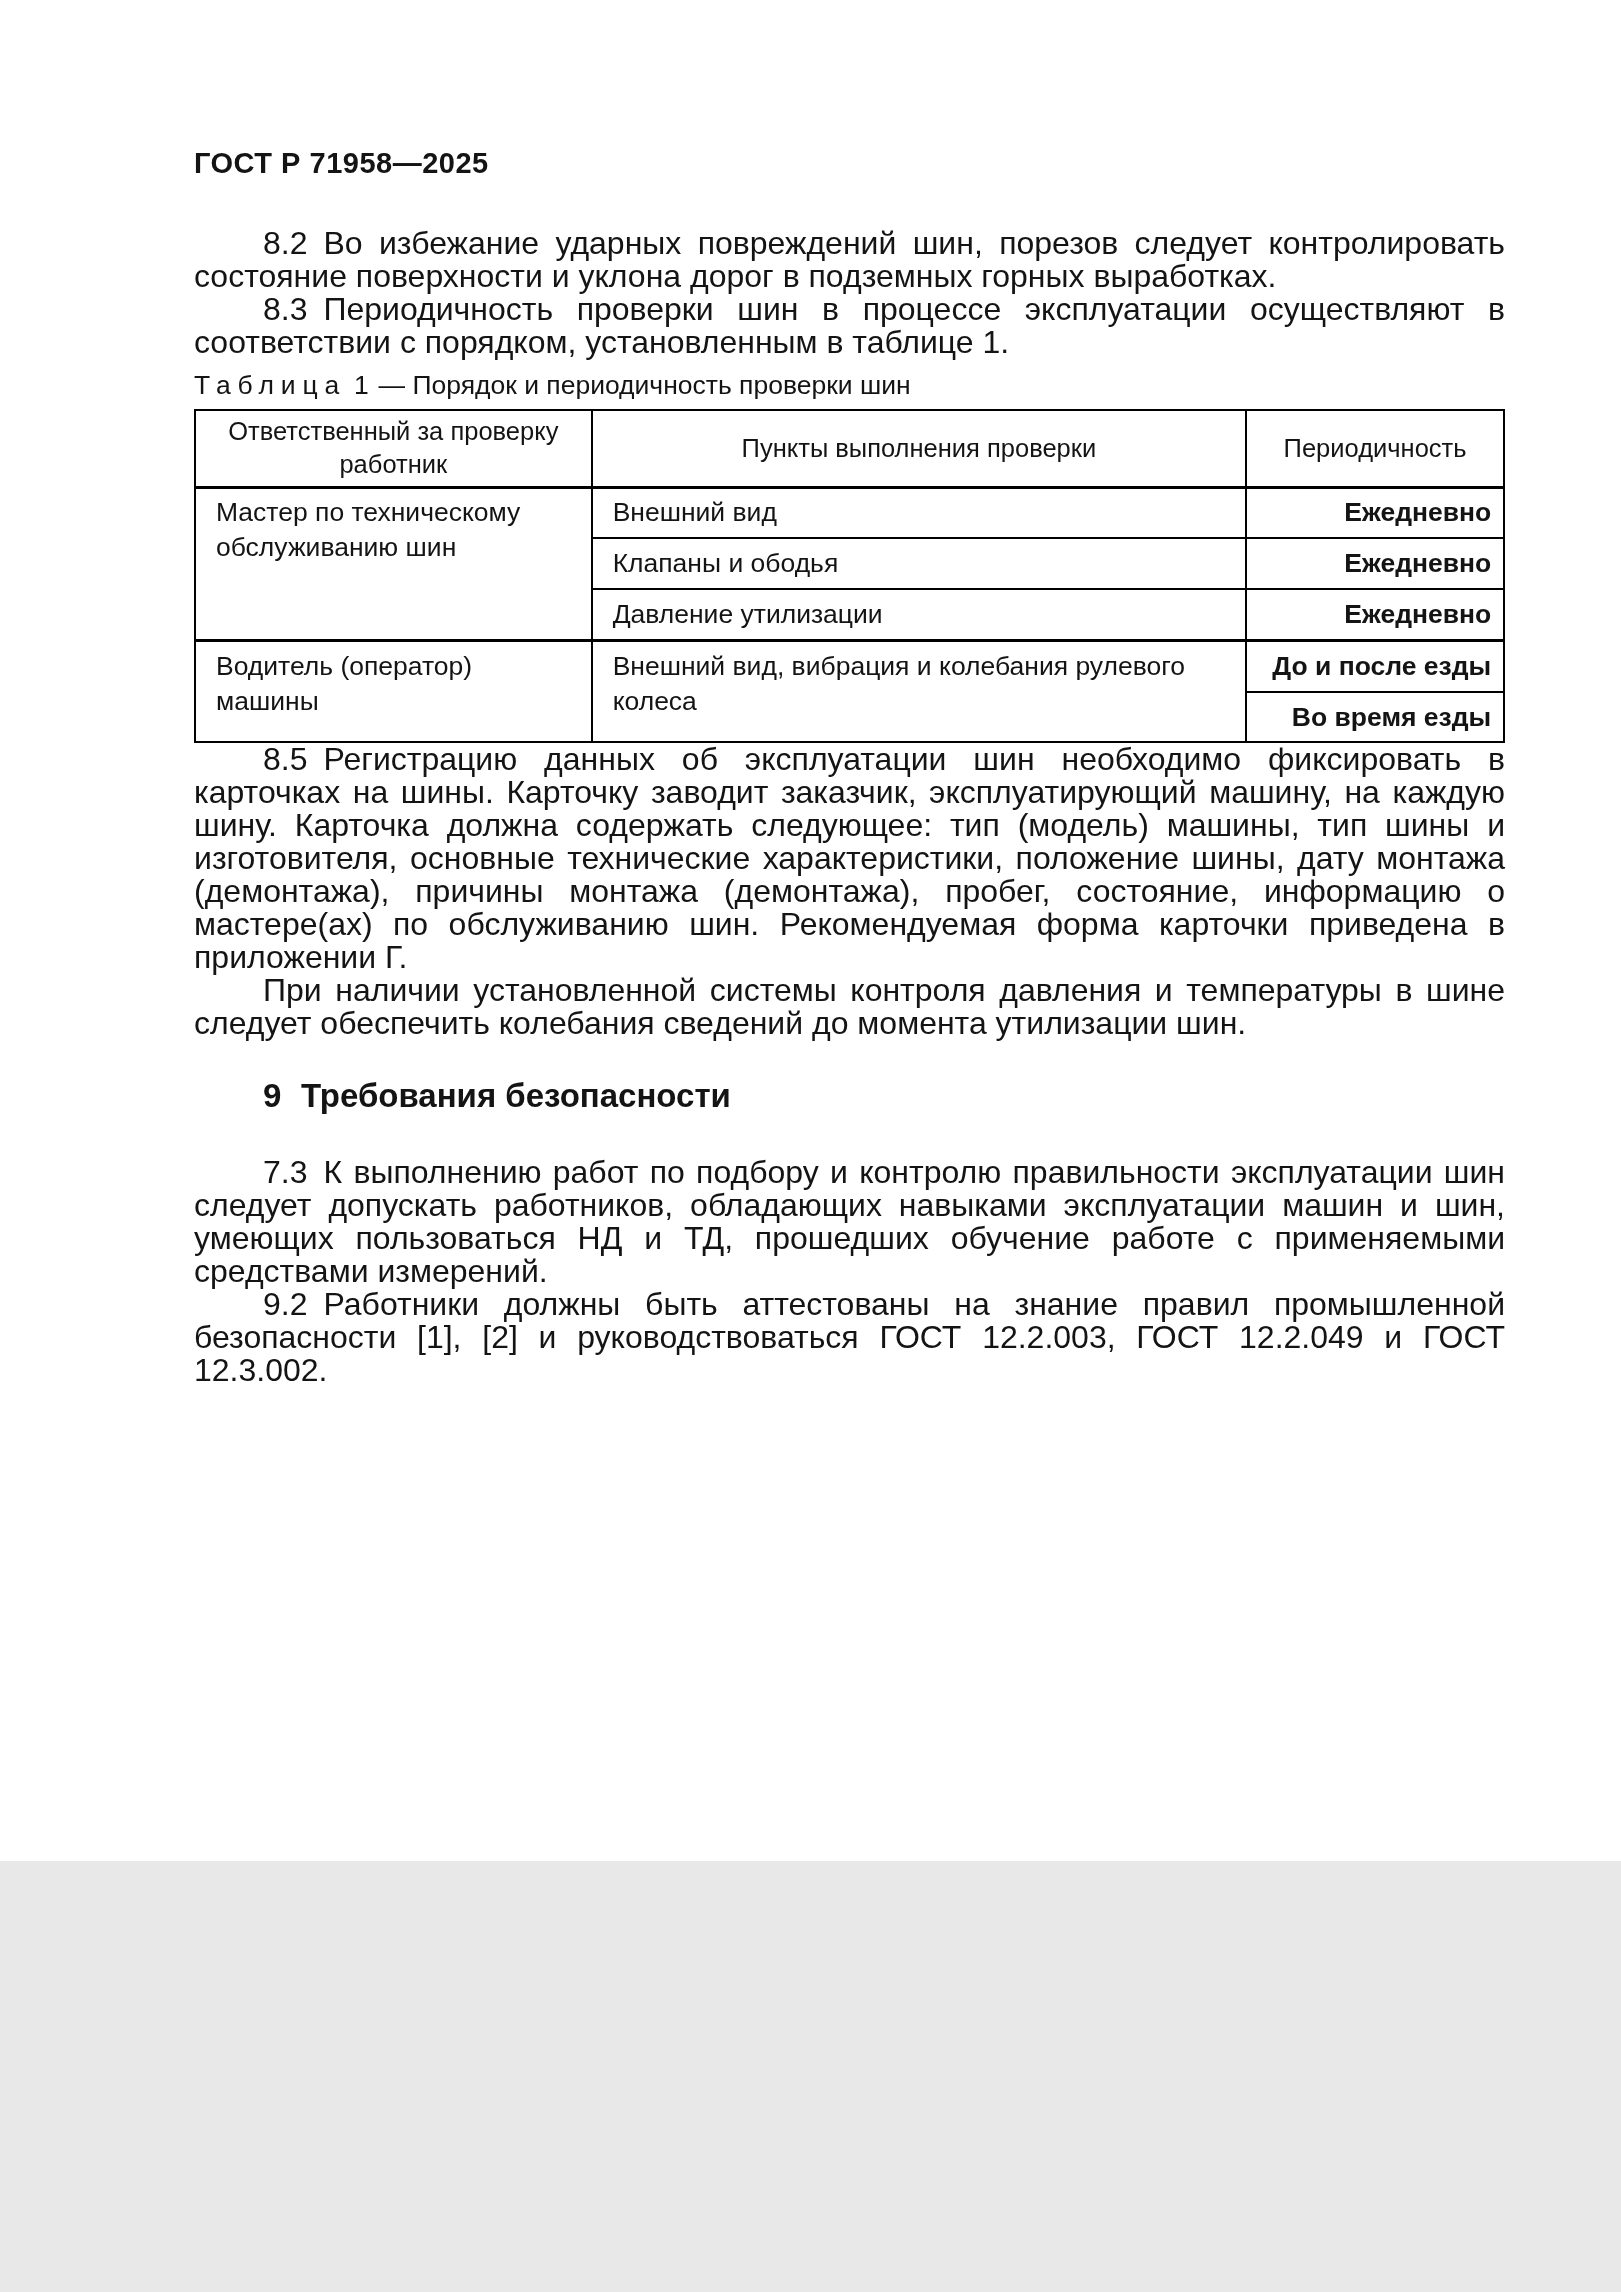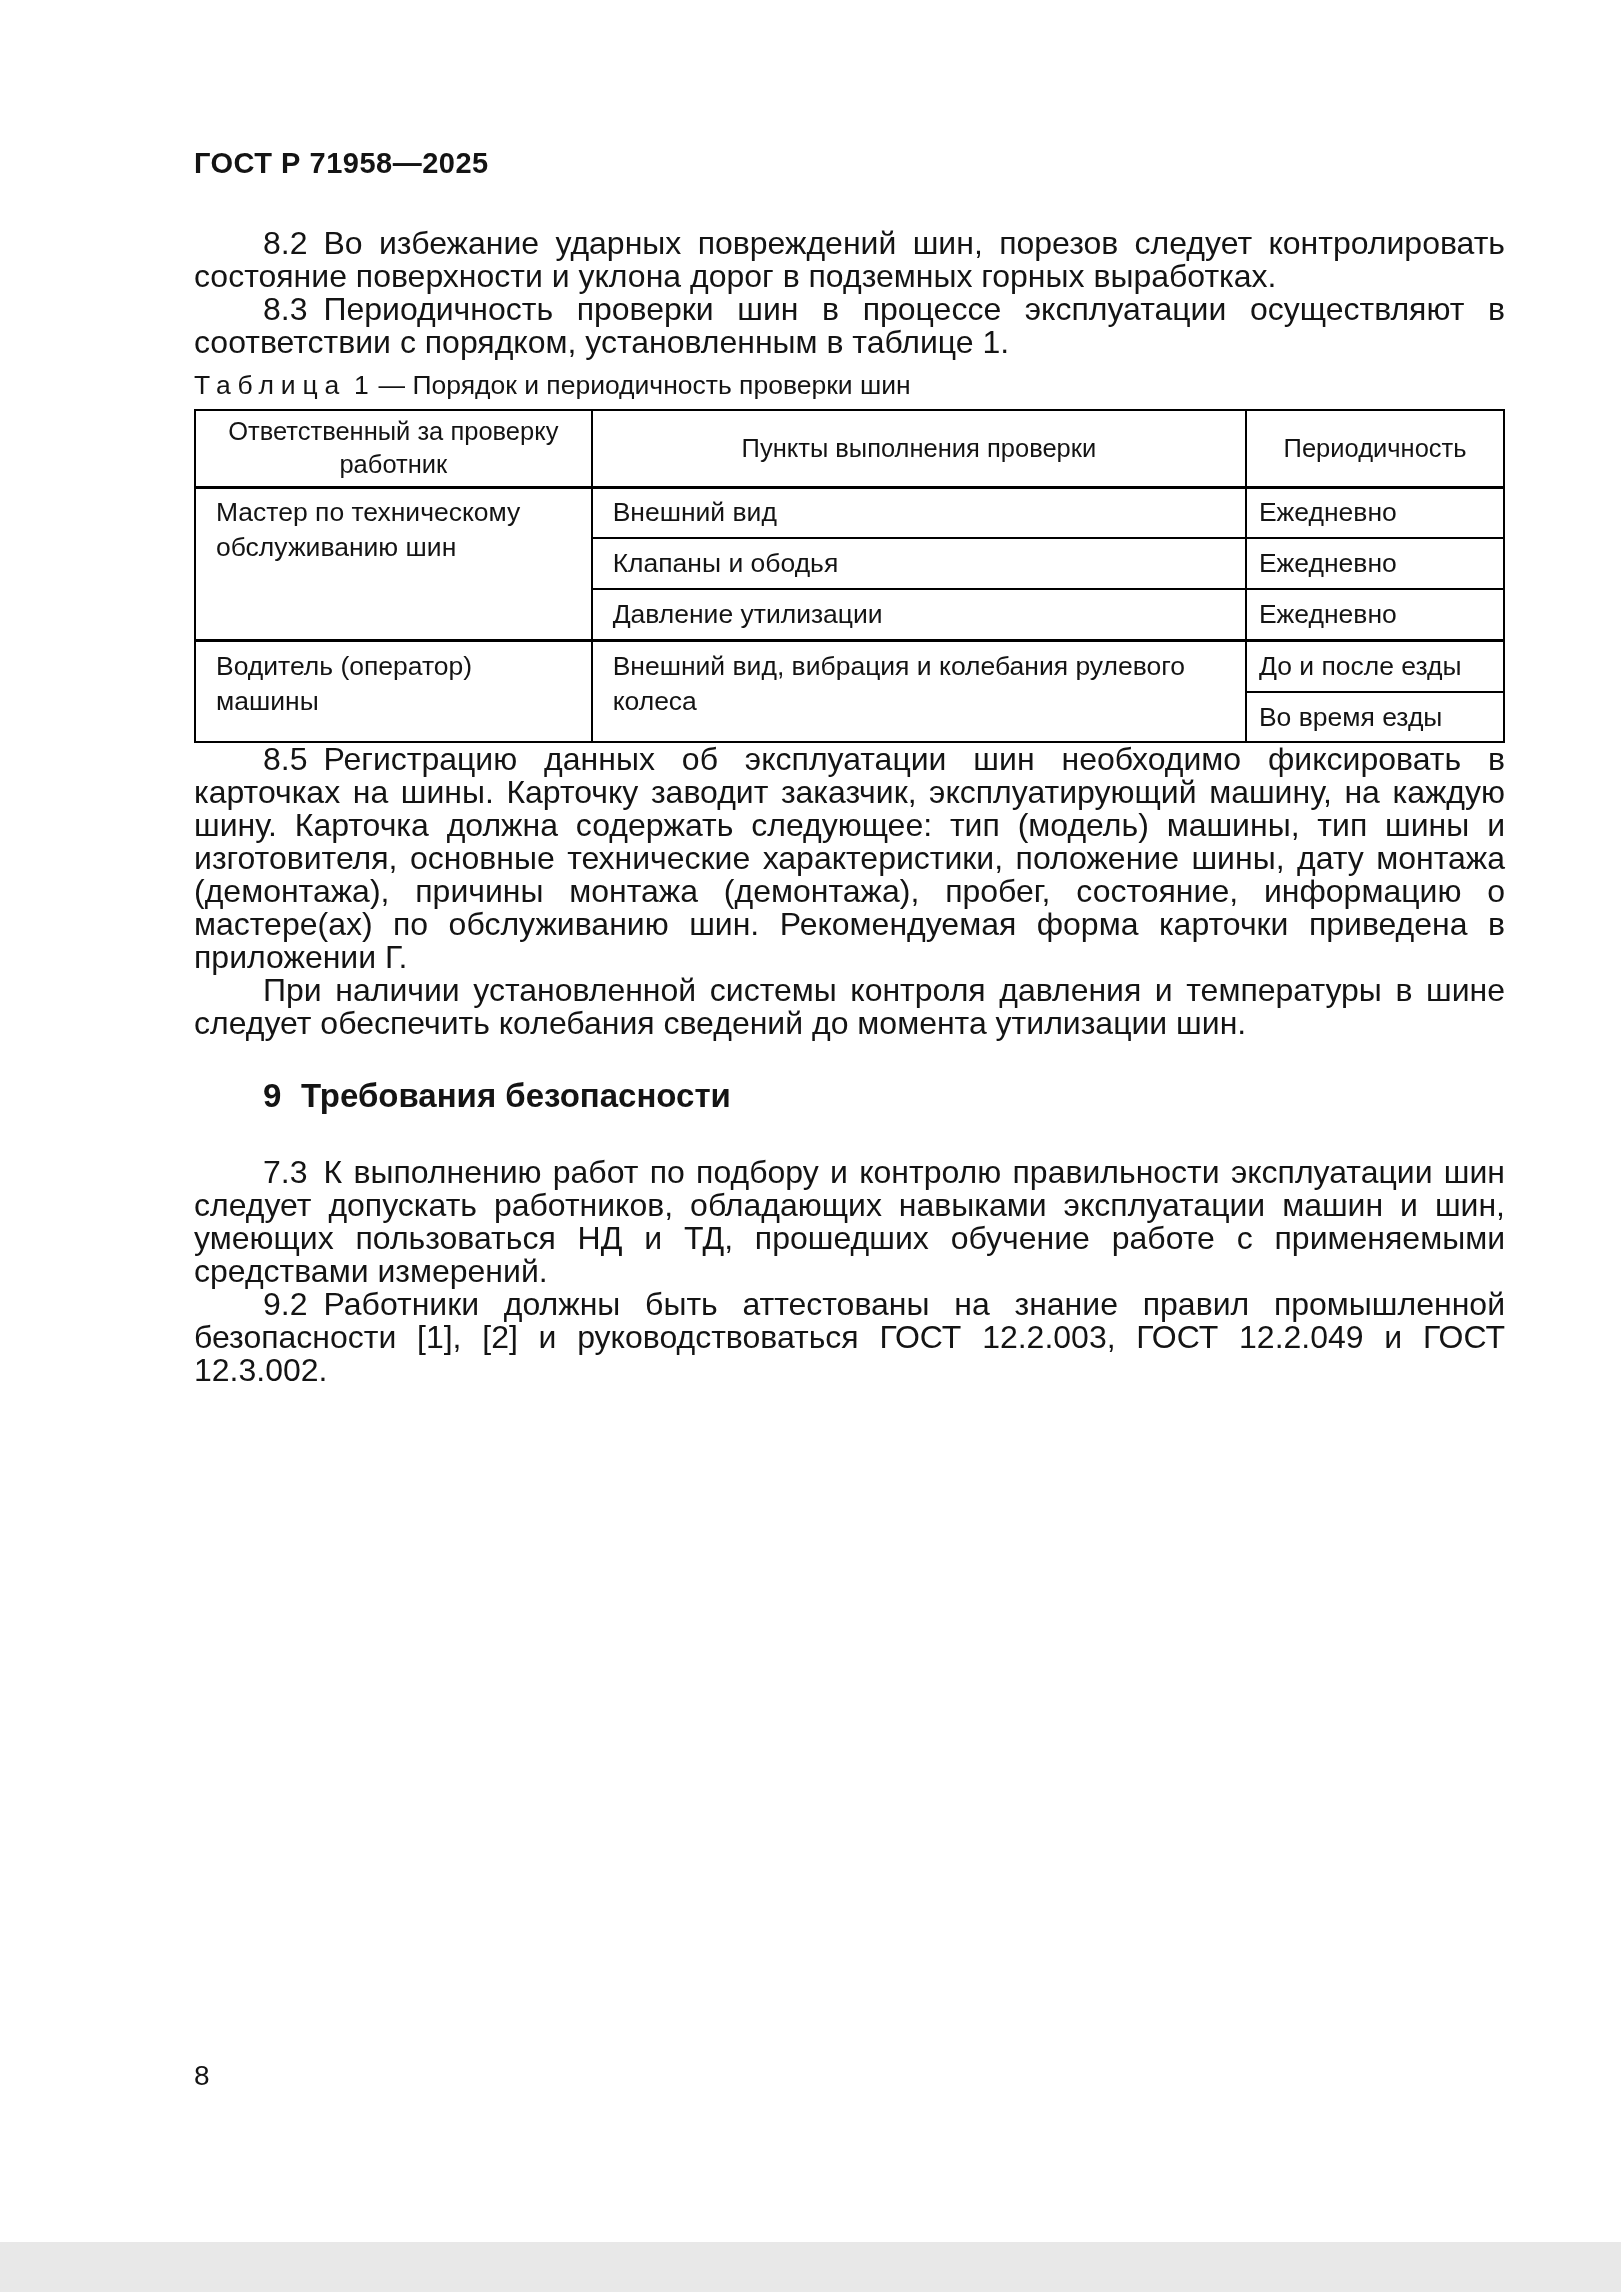--- a/index.html
+++ b/index.html
@@ -3,21 +3,21 @@
 <meta charset="utf-8">
 <style>
   html, body {
     margin: 0;
     padding: 0;
     background: #e8e8e8;
   }
   .page {
     position: relative;
     width: 1621px;
-    height: 2242px;
+    height: 1861px;
     margin: 0 auto;
     background: #ffffff;
     font-family: "Liberation Sans", sans-serif;
     color: #141414;
     overflow: hidden;
   }
   .content {
     position: absolute;
     left: 194px;
     top: 0;
@@ -75,21 +75,21 @@
   }
   table.gost-table td {
     font-size: 26.5px;
     line-height: 35px;
     padding: 6.9px 11.8px;
     vertical-align: top;
     height: 48px;
     box-sizing: border-box;
   }
   table.gost-table td.cell-left { text-align: left; padding-left: 20px; }
-  table.gost-table td.cell-center { text-align: left; }
+  table.gost-table td.cell-center { text-align: right; font-weight: bold; }
   tr.group-start td { border-top: 3.9px solid #000; }
   .after-table {
     margin-top: 39px;
   }
   .section-heading {
     margin: 37px 0 41px 0;
     font-size: 33px;
     font-weight: bold;
     text-indent: 69px;
   }

